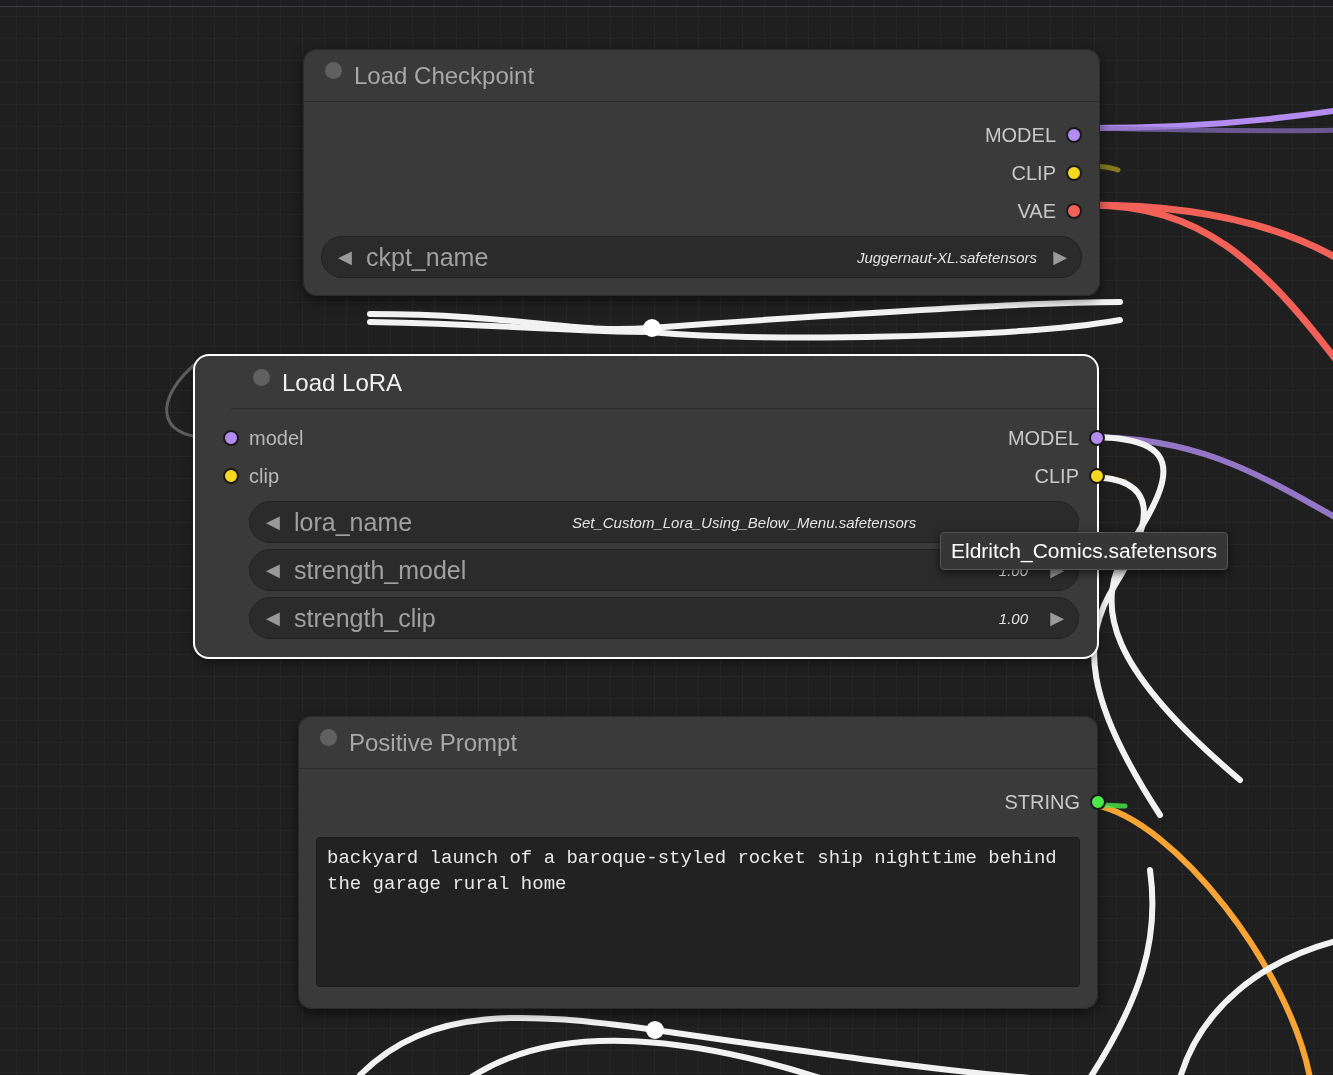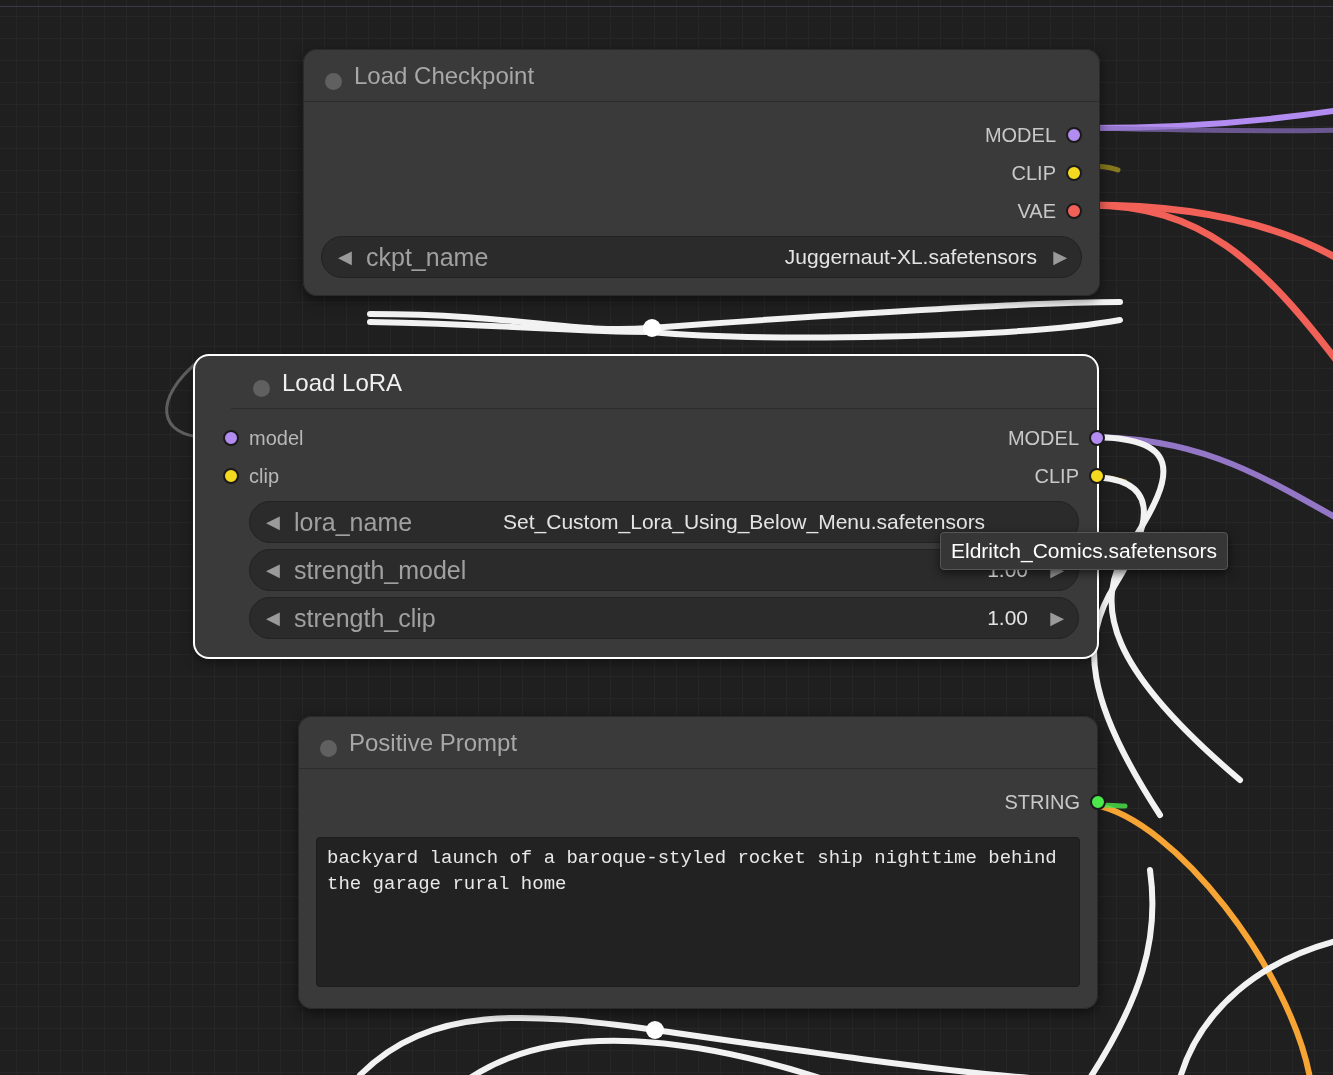--- a/index.html
+++ b/index.html
@@ -23,21 +23,21 @@
     background: #3a3a3a;
     border-radius: 14px;
     box-shadow: 0 4px 12px rgba(0,0,0,0.5), inset 0 0 0 1px #2a2a2a;
     overflow: visible;
   }
   .node.selected {
     box-shadow: 0 0 0 2px #ffffff, 0 4px 12px rgba(0,0,0,0.5);
   }
   .node-header {
     display: flex;
-    align-items: flex-end;
+    align-items: flex-start;
     gap: 12px;
     padding: 13px 22px 11px;
     border-bottom: 1px solid #2c2c2c;
   }
   .node-header .dot {
     width: 17px; height: 17px; border-radius: 50%;
     background: #606060;
   }
   .node-title { color: #a8a8a8; font-size: 24px; font-weight: 400; }
   .node.selected .node-title { color: #f0f0f0; }
@@ -66,21 +66,21 @@
     display: flex; align-items: center;
     background: #2b2b2b;
     border: 1px solid #222;
     border-radius: 22px;
     height: 42px;
     padding: 0 14px;
     gap: 12px;
   }
   .w-arrow { color:#9a9a9a; font-size:18px; user-select:none; width:18px; text-align:center; }
   .w-name { color:#a0a0a0; font-size:25px; flex: 0 0 auto; }
-  .w-value { color:#e4e4e4; font-size:21px; flex: 1; text-align: right; white-space: nowrap; overflow: hidden; text-overflow: clip; }
+  .w-value { color:#e4e4e4; font-size:15px; flex: 1; text-align: right; white-space: nowrap; overflow: hidden; text-overflow: clip; font-style: italic; }
   .w-value.num { text-align: right; padding-right: 6px; }
   .widget .w-arrow:last-child { text-align:right; }
 
   .textarea {
     margin-top: 16px;
     width: 100%;
     height: 150px;
     background: #222;
     border: 1px solid #1c1c1c;
     border-radius: 4px;

